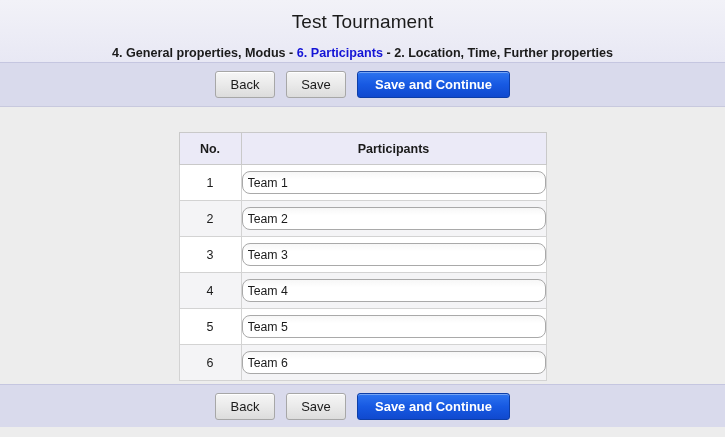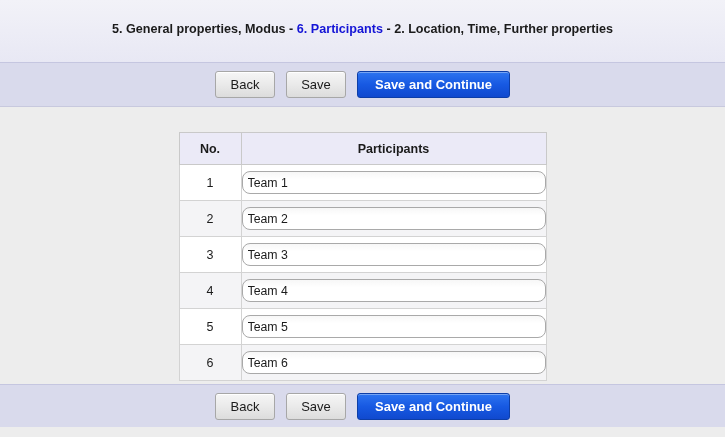--- a/index.html
+++ b/index.html
@@ -152,22 +152,23 @@
     border: 1px solid #a9a9a9;
     border-radius: 8px;
     background: linear-gradient(to bottom, #f7f7f7 0%, #ffffff 35%, #ffffff 100%);
     outline: none;
   }
 </style>
 </head>
 <body>
 
 <div class="page-header">
+  <h1 class="page-title">Test Tournament</h1>
   <div class="breadcrumb">
-    <span>5. General properties, Modus</span><span class="crumb-sep"> - </span><span class="crumb-current">6. Participants</span><span class="crumb-sep"> - </span><span>2. Location, Time, Further properties</span>
+    <span>4. General properties, Modus</span><span class="crumb-sep"> - </span><span class="crumb-current">6. Participants</span><span class="crumb-sep"> - </span><span>2. Location, Time, Further properties</span>
   </div>
 </div>
 
 <div class="toolbar">
   <button class="btn btn-secondary">Back</button>
   <button class="btn btn-secondary">Save</button>
   <button class="btn btn-primary">Save and Continue</button>
 </div>
 
 <div class="content">

